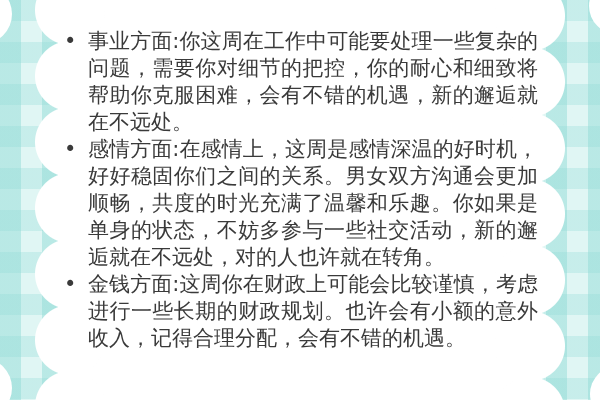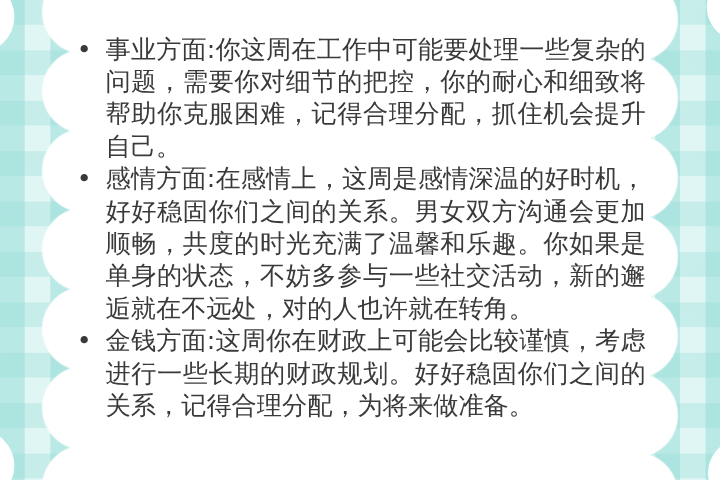--- a/index.html
+++ b/index.html
@@ -58,25 +58,25 @@
   <div class="scallop scallop-right"></div>
 
   <div class="corner corner-tl"></div>
   <div class="corner corner-bl"></div>
   <div class="corner corner-tr"></div>
   <div class="corner corner-br"></div>
 
   <ul class="fortune-list">
     <li class="fortune-item">
       <span class="bullet-marker">•</span>
-      <span>事业方面:你这周在工作中可能要处理一些复杂的问题，需要你对细节的把控，你的耐心和细致将帮助你克服困难，记得合理分配，抓住机会提升自己。</span>
+      <span>事业方面:你这周在工作中可能要处理一些复杂的问题，需要你对细节的把控，你的耐心和细致将帮助你克服困难，会有不错的机遇，新的邂逅就在不远处。</span>
     </li>
     <li class="fortune-item">
       <span class="bullet-marker">•</span>
       <span>感情方面:在感情上，这周是感情深温的好时机，好好稳固你们之间的关系。男女双方沟通会更加顺畅，共度的时光充满了温馨和乐趣。你如果是单身的状态，不妨多参与一些社交活动，新的邂逅就在不远处，对的人也许就在转角。</span>
     </li>
     <li class="fortune-item">
       <span class="bullet-marker">•</span>
-      <span>金钱方面:这周你在财政上可能会比较谨慎，考虑进行一些长期的财政规划。好好稳固你们之间的关系，记得合理分配，为将来做准备。</span>
+      <span>金钱方面:这周你在财政上可能会比较谨慎，考虑进行一些长期的财政规划。也许会有小额的意外收入，记得合理分配，会有不错的机遇。</span>
     </li>
   </ul>
 
 </div>
 
 </body></html>

